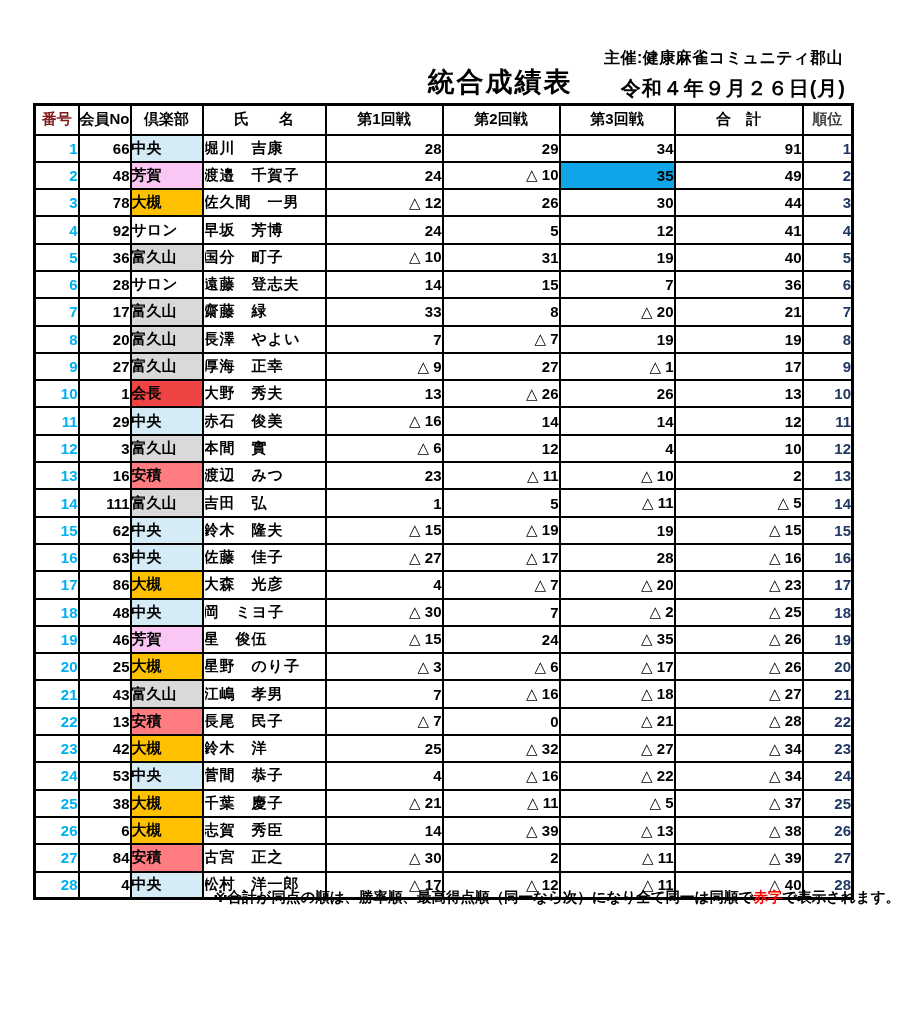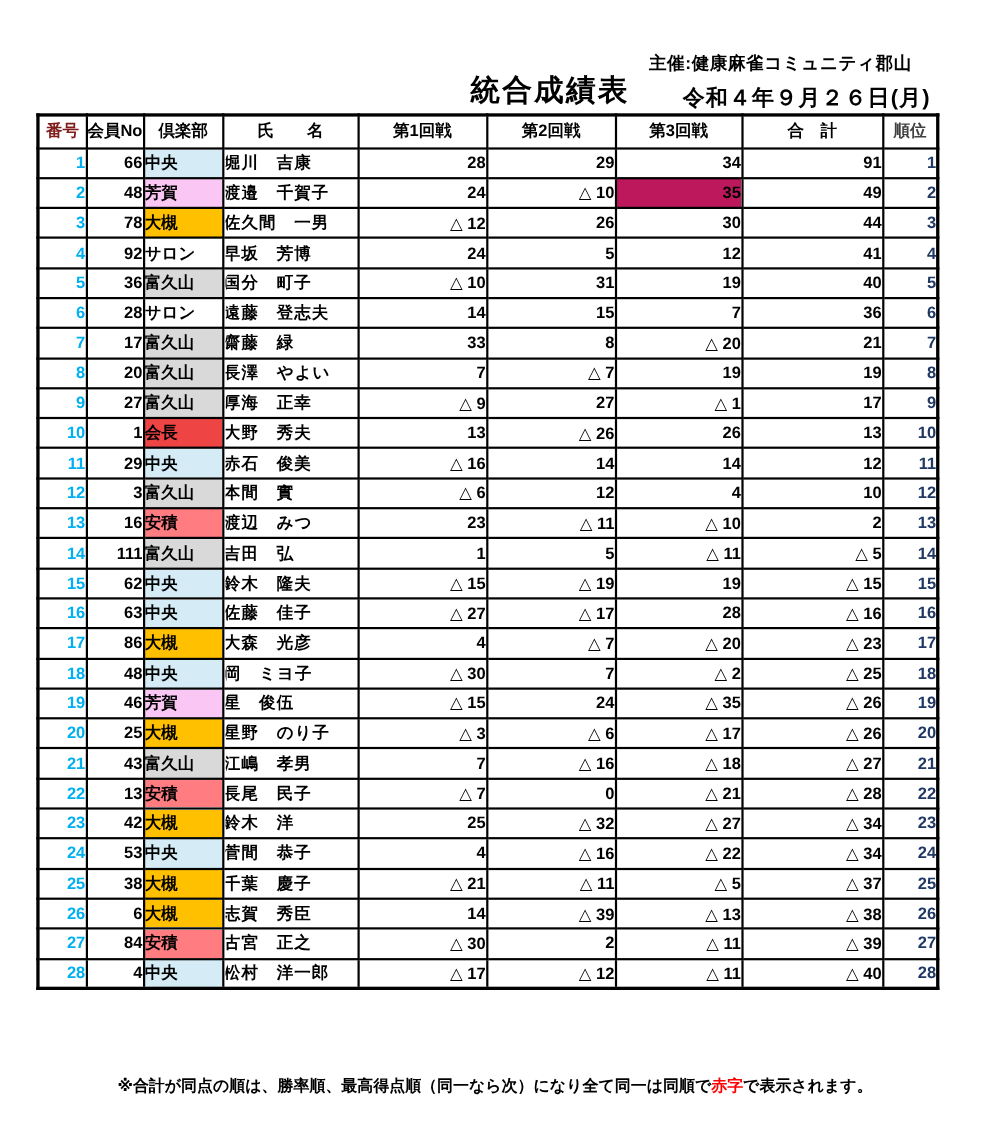--- a/index.html
+++ b/index.html
@@ -1,21 +1,21 @@
 <!DOCTYPE html>
 <html lang="ja"><head>
 <meta charset="utf-8">
 <style>
   html,body{margin:0;padding:0;}
   body{
     width:900px;height:1022px;position:relative;background:#fff;
     font-family:"Liberation Sans","DejaVu Sans",sans-serif;
     font-weight:bold;color:#000;
   }
-  .organizer{position:absolute;top:48px;right:71px;font-size:16px;letter-spacing:.5px;}
+  .organizer{position:absolute;top:48px;right:57px;font-size:16px;letter-spacing:.5px;}
   .title{position:absolute;top:64px;left:500px;transform:translateX(-50%);font-size:27px;letter-spacing:2px;}
   .date{position:absolute;top:75px;right:54px;font-size:20px;letter-spacing:1px;}
   table.grid{
     position:absolute;left:33px;top:103px;
     border-collapse:collapse;table-layout:fixed;
     border:3px solid #000;
   }
   table.grid th,table.grid td{
     border:2px solid #000;overflow:hidden;white-space:nowrap;
     font-size:15px;font-weight:bold;padding:0;
@@ -26,22 +26,22 @@
   th.h-no{color:#7f1d1d;}
   th.h-rank{color:#404040;text-align:center;}
   .c-num{color:#00B0F0;text-align:right;padding-right:6px;font-size:14px;}
   .c-member{text-align:right;padding-right:4px;}
   .c-club{text-align:left;padding-left:4px;}
   .c-name{text-align:left;padding-left:6px;letter-spacing:1px;border-radius:11px;}
   .c-score{text-align:right;padding-right:5px;}
   .c-total{text-align:right;padding-right:5px;}
   .c-rank{color:#1F3864;text-align:right;padding-right:9px;}
   .footnote{
-    position:absolute;top:978px;left:0;width:100%;
-    text-align:center;font-size:14.5px;
+    position:absolute;top:888px;left:0;width:100%;
+    text-align:right;font-size:14.5px;
   }
   .footnote .red{color:#FF0000;}
 </style>
 </head>
 <body>
 
 <div class="organizer">主催:健康麻雀コミュニティ郡山</div>
 <div class="title">統合成績表</div>
 <div class="date">令和４年９月２６日(月)</div>
 
@@ -82,21 +82,21 @@
         <td class="c-total">91</td>
         <td class="c-rank">1</td>
       </tr>
       <tr>
         <td class="c-num">2</td>
         <td class="c-member">48</td>
         <td class="c-club" style="background: rgb(250, 198, 244);">芳賀</td>
         <td class="c-name">渡邉　千賀子</td>
         <td class="c-score">24</td>
         <td class="c-score">△ 10</td>
-        <td class="c-score" style="background: #be185d;">35</td>
+        <td class="c-score" style="background: #0ea5e9;">35</td>
         <td class="c-total">49</td>
         <td class="c-rank">2</td>
       </tr>
       <tr>
         <td class="c-num">3</td>
         <td class="c-member">78</td>
         <td class="c-club" style="background: rgb(255, 192, 0);">大槻</td>
         <td class="c-name">佐久間　一男</td>
         <td class="c-score">△ 12</td>
         <td class="c-score">26</td>

